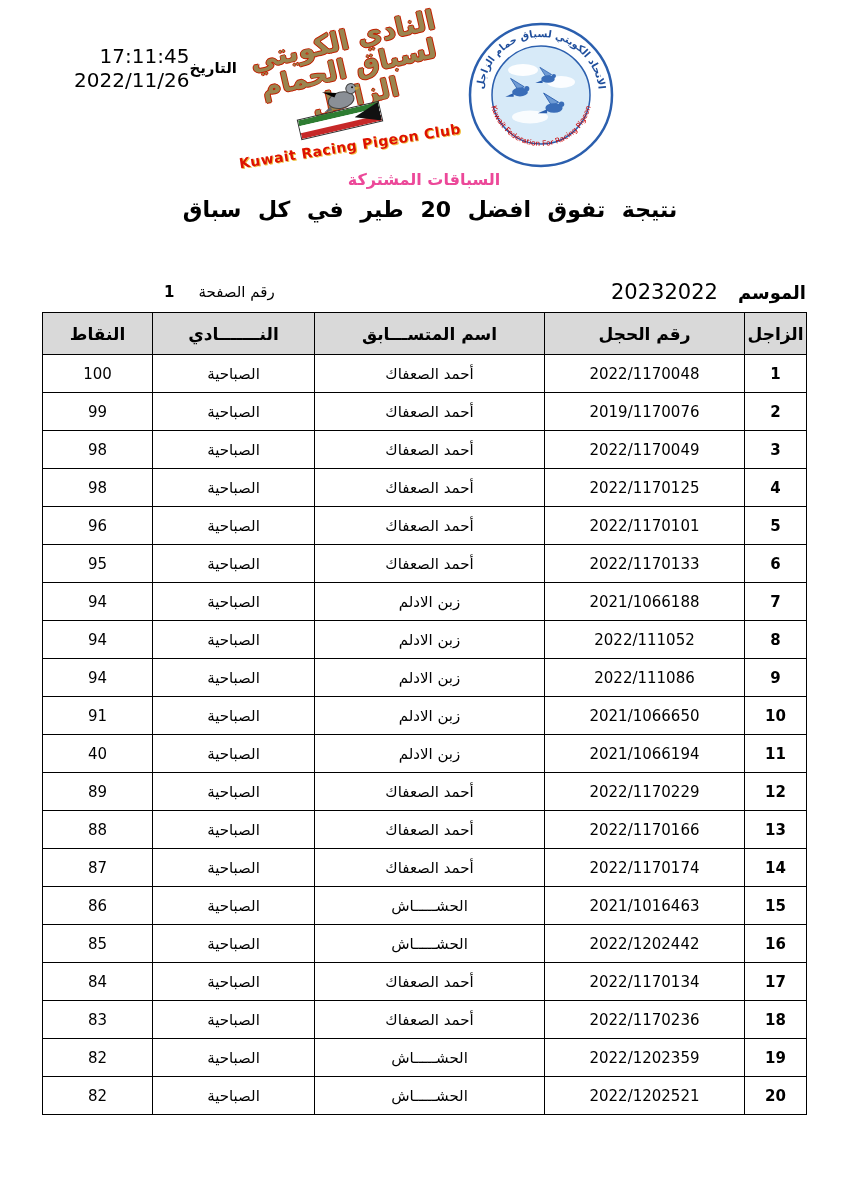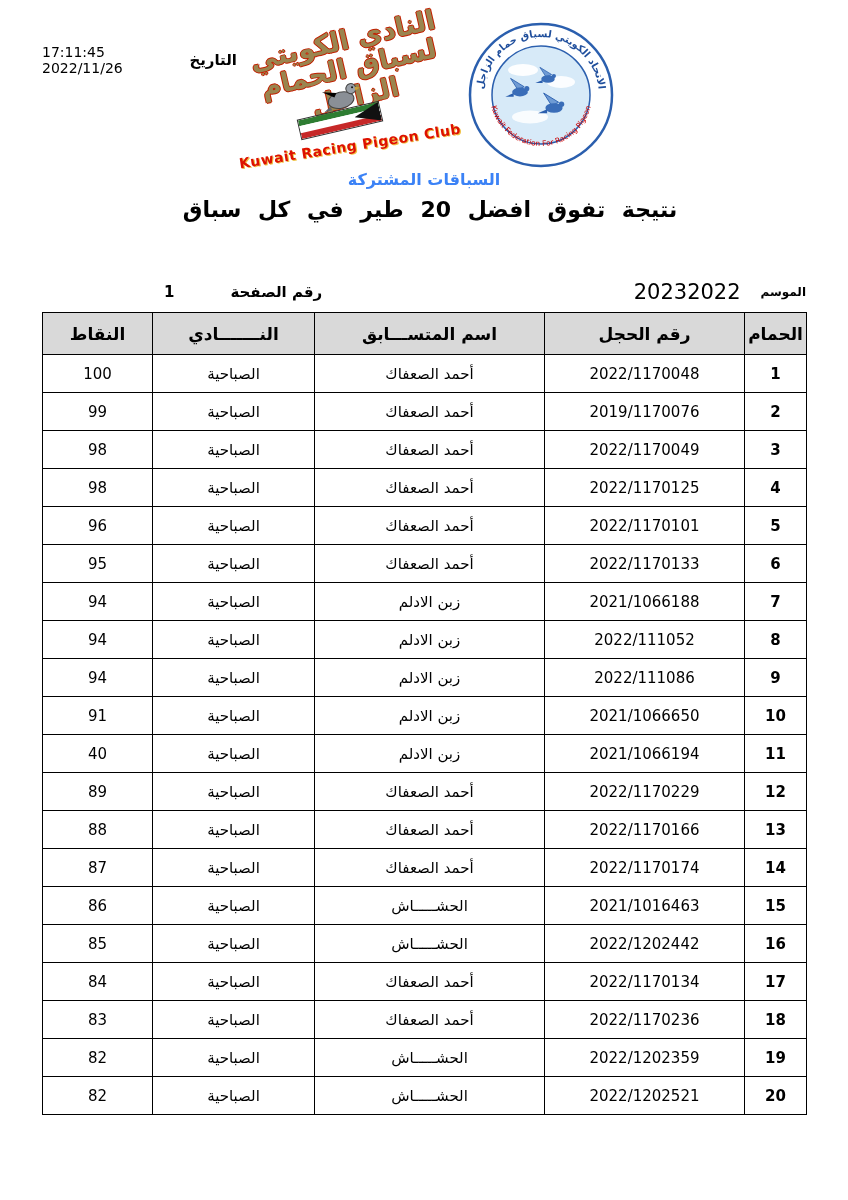--- a/index.html
+++ b/index.html
@@ -9,21 +9,21 @@
     font-family:"DejaVu Sans", sans-serif; color:#000; overflow:hidden;
   }
 
   
   .date-line {
     position:absolute; left:42px; top:44px; width:195px;
     display:flex; flex-direction:row; justify-content:space-between; align-items:center;
     direction:rtl;
   }
   .date-label { font-weight:bold; font-size:15px; }
-  .date-value { font-size:14px; direction:ltr; }
+  .date-value { font-size:20px; direction:ltr;text-align:right; }
 
   
   .club-logo { position:absolute; left:228px; top:18px; width:245px; height:155px; }
   .club-calligraphy {
     position:absolute; top:8px; left:2px; width:238px;
     font-size:27px; font-weight:bold; line-height:1.05; text-align:center;
     color:#9a854f; direction:rtl;
     text-shadow:1px 0 0 #c22000, -1px 0 0 #c22000, 0 1px 0 #c22000, 0 -1px 0 #c22000;
     transform:rotate(-13deg);
   }
@@ -46,38 +46,38 @@
     transform:rotate(-9deg);
     text-shadow:1px 1px 0 #f0c040;
   }
 
   
   .fed-logo { position:absolute; left:468px; top:22px; width:146px; height:146px; }
 
   
   .section-title {
     position:absolute; left:0; top:170px; width:848px; text-align:center;
-    color:#3b82f6; font-weight:bold; font-size:16px; direction:rtl;
+    color:#ec4899; font-weight:bold; font-size:16px; direction:rtl;
   }
   .main-title {
     position:absolute; left:6px; top:197px; width:848px; text-align:center;
     font-weight:bold; font-size:22px; direction:rtl; word-spacing:9px;
   }
 
   
   .meta-row {
     position:absolute; left:42px; top:276px; width:764px; height:32px;
     display:flex; justify-content:space-between; align-items:center;
     direction:rtl; padding-left:122px;
   }
   .season { display:flex; align-items:center; gap:20px; }
-  .season-label { font-weight:bold; font-size:12px; }
+  .season-label { font-weight:bold; font-size:18px; }
   .season-value { font-size:21px; direction:ltr;margin-left:12px; }
   .pageno { display:flex; align-items:center; gap:24px; }
-  .pageno-label { font-weight:bold; font-size:15px;margin-left:32px; }
+  .pageno-label { font-weight:normal; font-size:15px; }
   .pageno-value { font-weight:bold; font-size:15px; }
 
   
   .results {
     position:absolute; left:42px; top:312px; width:764px;
     border-collapse:collapse; table-layout:fixed; direction:rtl;
   }
   .results th, .results td {
     border:1px solid #000; text-align:center; vertical-align:middle; padding:0;
     overflow:hidden; white-space:nowrap;
@@ -169,21 +169,21 @@
   <table class="results">
     <colgroup>
       <col style="width:62px">
       <col style="width:200px">
       <col style="width:230px">
       <col style="width:162px">
       <col style="width:110px">
     </colgroup>
     <thead>
       <tr>
-        <th>الحمام</th>
+        <th>الزاجل</th>
         <th>رقم الحجل</th>
         <th>اسم المتســـابق</th>
         <th>النـــــــادي</th>
         <th>النقاط</th>
       </tr>
     </thead>
     <tbody id="results-tbody">
         <tr>
           <td class="cell-rank">1</td>
           <td class="cell-ring">2022/1170048</td>

